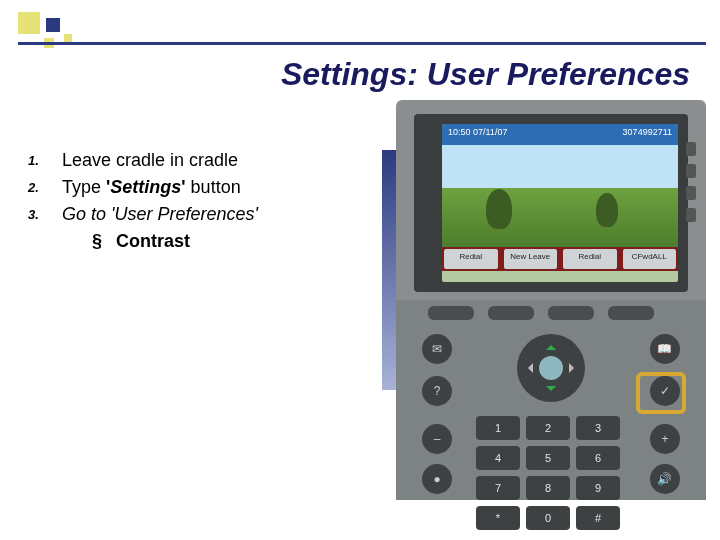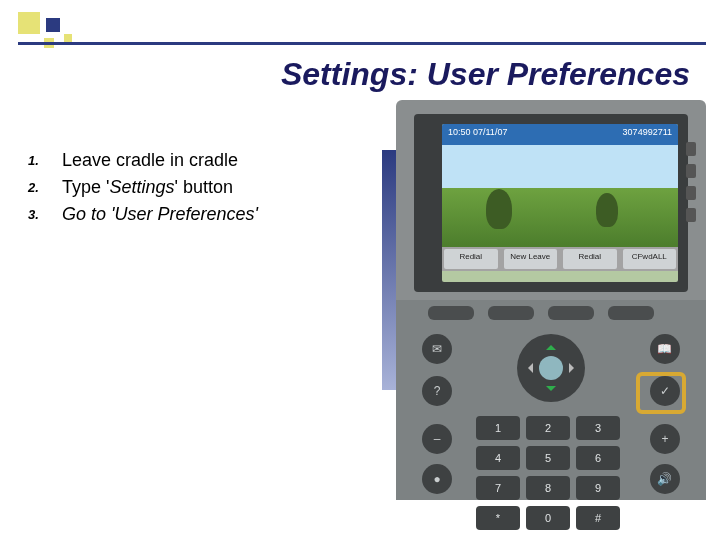--- a/index.html
+++ b/index.html
@@ -35,21 +35,21 @@
     position:absolute;
     left:28px;
     top:150px;
     width:370px;
     font-size:18px;
     color:#000;
   }
   .row{display:flex;margin-bottom:6px}
   .num{width:34px;font-size:13px;font-weight:bold;font-style:italic;padding-top:3px}
   .txt{flex:1}
-  .txt b{font-weight:normal}
+  .txt b{font-weight:bold}
   .txt i{font-style:italic}
   .sub{margin-left:64px;margin-top:4px;font-weight:bold}
   .sub .b{display:inline-block;width:14px}
   
   .phone{
     position:absolute;
     right:14px;
     bottom:40px;
     width:310px;
     height:400px;
@@ -77,21 +77,21 @@
   }
   .scr-img{
     height:102px;
     background:linear-gradient(#bfe2f6 0%,#bfe2f6 42%,#6ea240 42%,#4c7d2c 100%);
     position:relative;
   }
   .tree{position:absolute;width:26px;height:40px;bottom:18px;left:44px;background:#3d5c24;border-radius:50% 50% 40% 40%}
   .tree2{position:absolute;width:22px;height:34px;bottom:20px;right:60px;background:#3d5c24;border-radius:50% 50% 40% 40%}
   .scr-strip{height:14px;background:#bfc5c8;font-size:8px;padding:2px 4px;color:#222}
   .softkeys{
-    height:20px;display:flex;gap:6px;padding:2px;background:#a3a3a3
+    height:20px;display:flex;gap:6px;padding:2px;background:#7f1d1d
   }
   .sk{flex:1;background:#cfd3d5;font-size:8px;text-align:center;line-height:16px;border-radius:2px;color:#222}
   
   .lk{position:absolute;right:-8px;width:10px;height:14px;background:#555;border-radius:2px}
   .lk1{top:28px}.lk2{top:50px}.lk3{top:72px}.lk4{top:94px}
   
   .lower{
     position:absolute;left:0;right:0;top:200px;bottom:0;
     background:#7d8283;
   }
@@ -157,20 +157,21 @@
   <div class="row">
     <div class="num">2.</div>
     <div class="txt">
       <span>Type </span><b>'<i>Settings</i>'</b><span> button</span>
     </div>
   </div>
   <div class="row">
     <div class="num">3.</div>
     <div class="txt"><i>Go to 'User Preferences'</i></div>
   </div>
+  <div class="sub"><span class="b">§</span>&nbsp;&nbsp;<span>Contrast</span></div>
 </div>
 
 <div class="phone">
   <div class="lbar"></div>
   <div class="bezel">
     <div class="screen">
       <div class="scr-top">
         <span>10:50 07/11/07</span>
         <span>3074992711</span>
       </div>

